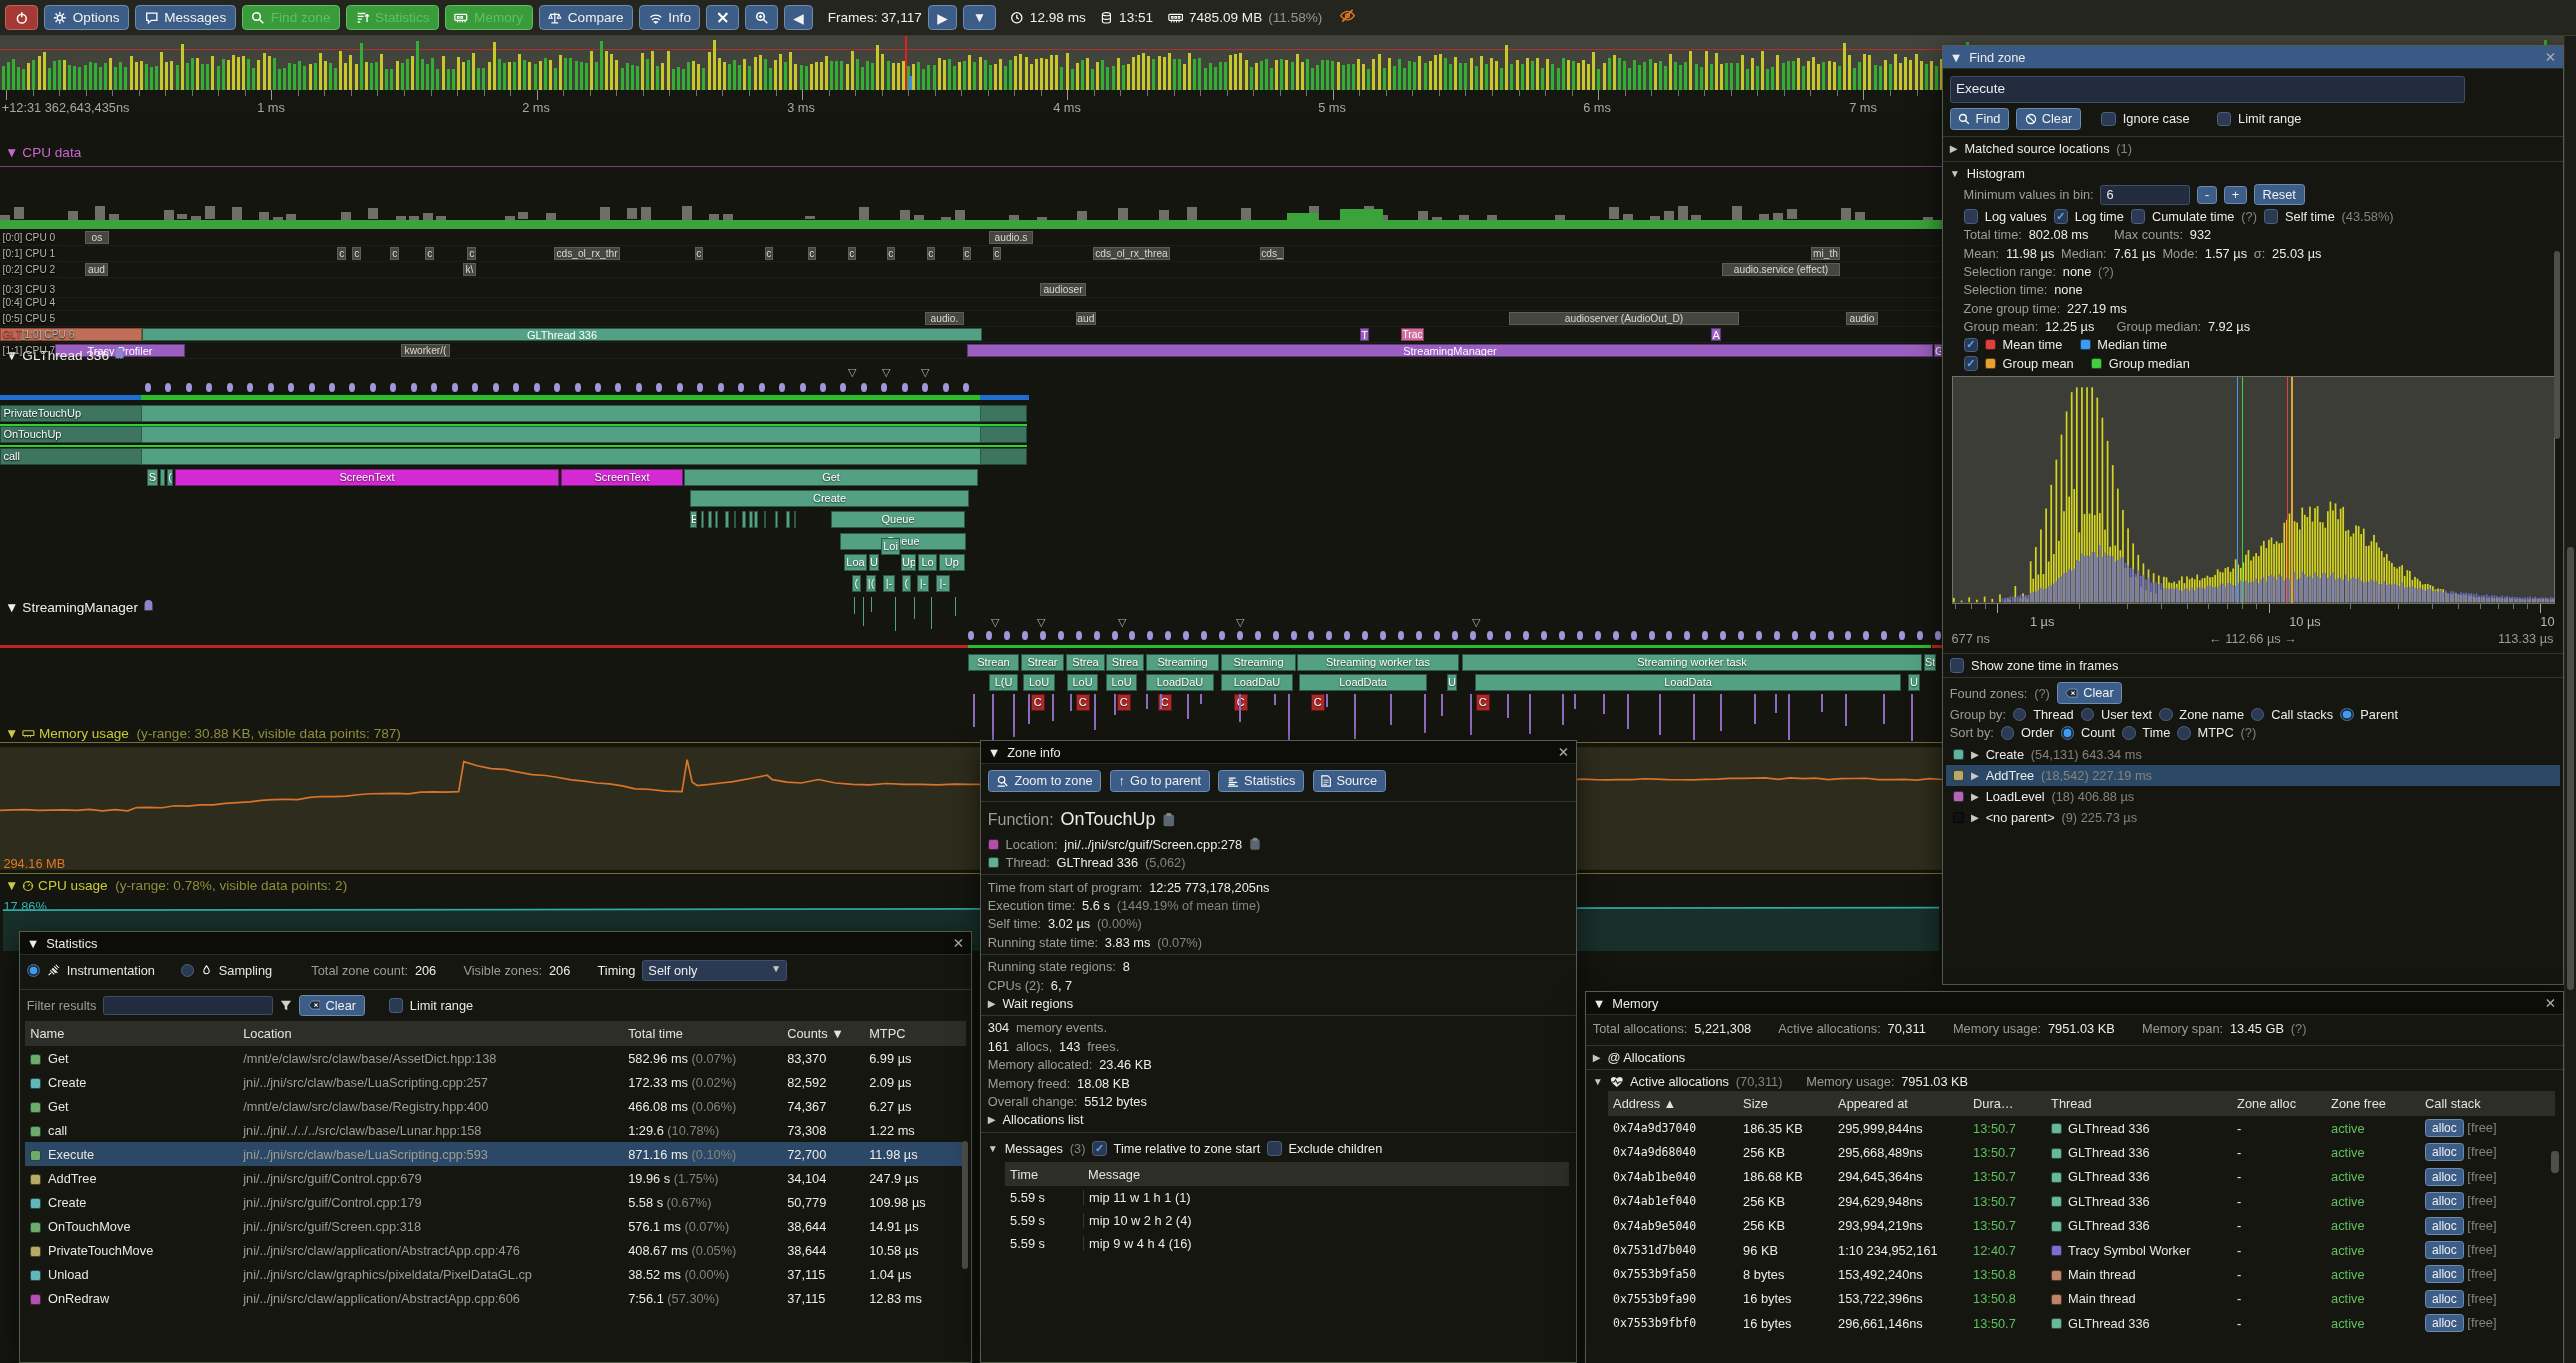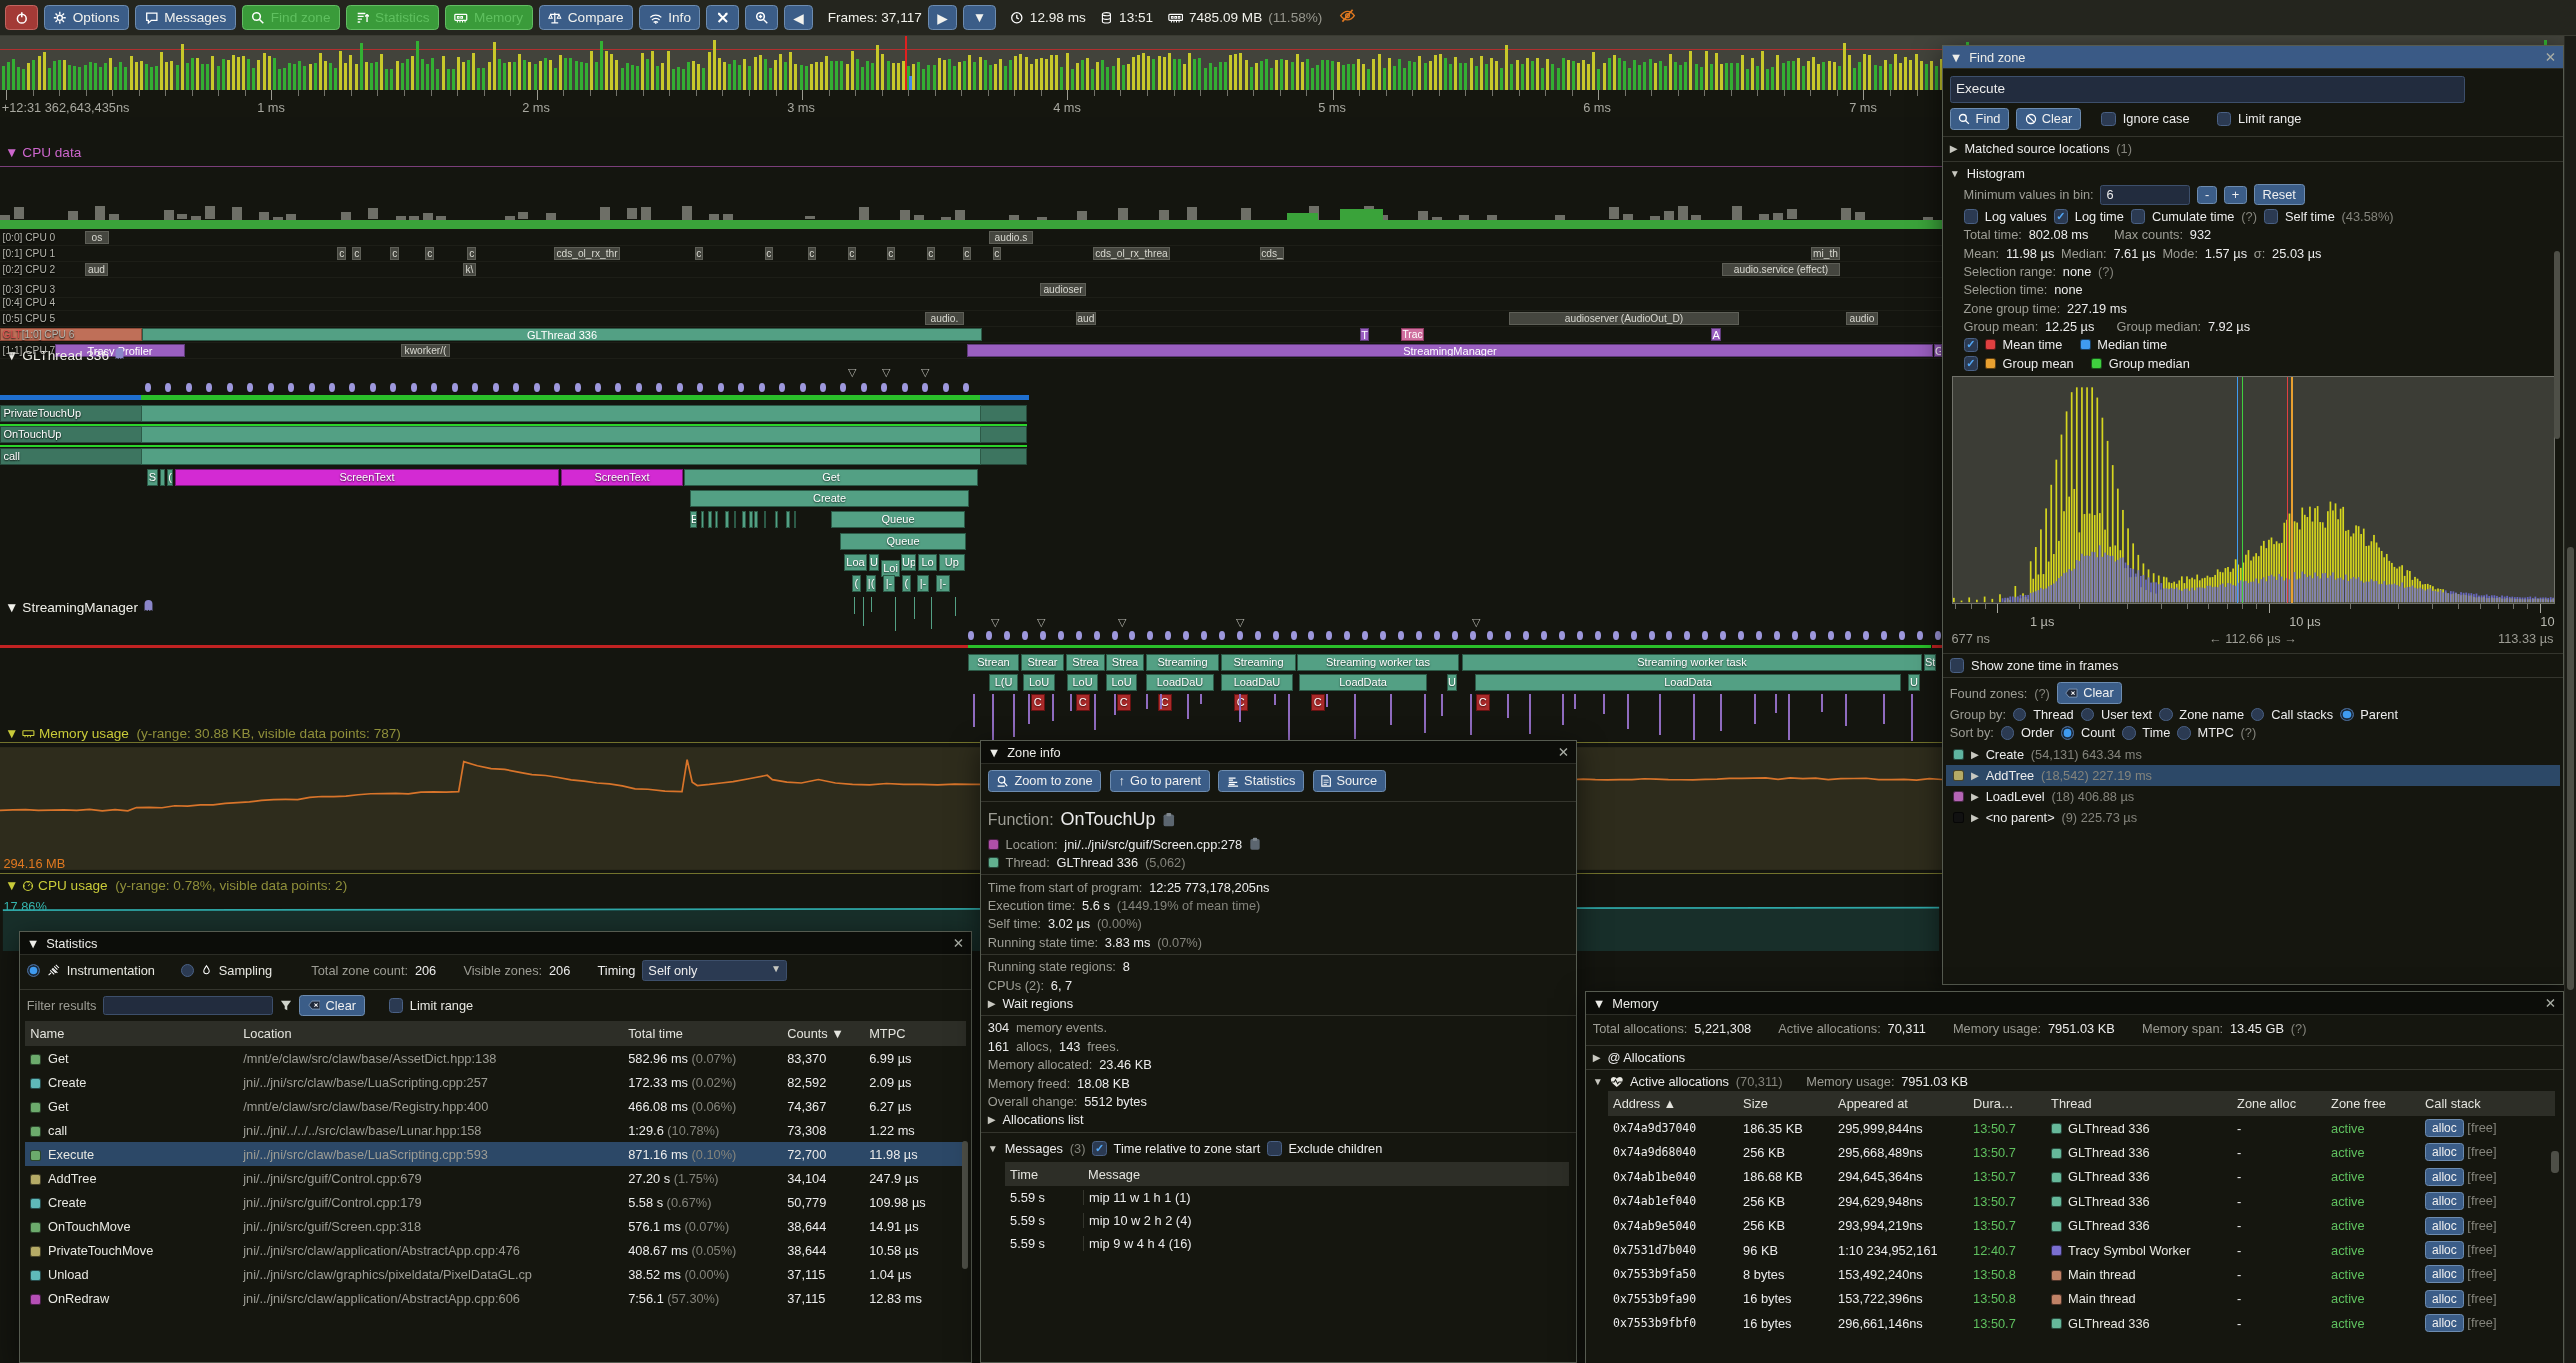--- a/index.html
+++ b/index.html
@@ -997,21 +997,21 @@
       <div class="zone teal" style="left: 167px; top: 105px; width: 6px;">(</div>
       <div class="zone mag" style="left: 175px; top: 105px; width: 384px;">ScreenText</div>
       <div class="zone mag" style="left: 561px; top: 105px; width: 122px;">ScreenText</div>
       <div class="zone teal" style="left: 684px; top: 105px; width: 294px;">Get</div>
       <div class="zone teal" style="left: 690px; top: 126px; width: 279px;">Create</div>
       <div class="zone teal" style="left: 690px; top: 147px; width: 6.8px;">E</div>
       <div class="zone teal" style="left: 831px; top: 147px; width: 134px;">Queue</div>
       <div class="zone teal" style="left: 840px; top: 169px; width: 126px;">Queue</div>
       <div class="zone teal" style="left: 844px; top: 190px; width: 23px;">Loa</div>
       <div class="zone teal" style="left: 869px; top: 190px; width: 10.2px;">U</div>
-      <div class="zone teal" style="left: 881px; top: 196px; width: 19px;">Loi</div>
+      <div class="zone teal" style="left: 881px; top: 174px; width: 19px;">Loi</div>
       <div class="zone teal" style="left: 901px; top: 190px; width: 15.3px;">Up</div>
       <div class="zone teal" style="left: 918px; top: 190px; width: 19px;">Lo</div>
       <div class="zone teal" style="left: 939px; top: 190px; width: 25.6px;">Up</div>
       <div class="zone teal" style="left: 852px; top: 211px; width: 8.5px;">(</div>
       <div class="zone teal" style="left: 866px; top: 211px; width: 10.2px;">|(</div>
       <div class="zone teal" style="left: 883px; top: 211px; width: 12px;">|-</div>
       <div class="zone teal" style="left: 902px; top: 211px; width: 8.5px;">(</div>
       <div class="zone teal" style="left: 917px; top: 211px; width: 12px;">|-</div>
       <div class="zone teal" style="left: 936px; top: 211px; width: 13.6px;">|-</div>
       <div class="zone teal" style="left: 701px; top: 147px; width: 3.4px;"></div>
@@ -1279,21 +1279,21 @@
       <div class="trow sel" style="grid-template-columns: 213px 385px 159px 82px 85px; height: 24px;">
         <div><span class="sw" style="background: rgb(108, 171, 108); display: inline-block; vertical-align: -1.7px; margin-right: 6.8px;"></span>Execute</div>
         <div class="lbl">jni/../jni/src/claw/base/LuaScripting.cpp:593</div>
         <div><span class="val">871.16 ms</span><span class="dim"> (0.10%)</span></div>
         <div class="val">72,700</div>
         <div class="val">11.98 µs</div>
       </div>
       <div class="trow" style="grid-template-columns: 213px 385px 159px 82px 85px; height: 24px;">
         <div><span class="sw" style="background: rgb(181, 171, 102); display: inline-block; vertical-align: -1.7px; margin-right: 6.8px;"></span>AddTree</div>
         <div class="lbl">jni/../jni/src/guif/Control.cpp:679</div>
-        <div><span class="val">27.20 s</span><span class="dim"> (1.75%)</span></div>
+        <div><span class="val">19.96 s</span><span class="dim"> (1.75%)</span></div>
         <div class="val">34,104</div>
         <div class="val">247.9 µs</div>
       </div>
       <div class="trow" style="grid-template-columns: 213px 385px 159px 82px 85px; height: 24px;">
         <div><span class="sw" style="background: rgb(95, 185, 185); display: inline-block; vertical-align: -1.7px; margin-right: 6.8px;"></span>Create</div>
         <div class="lbl">jni/../jni/src/guif/Control.cpp:179</div>
         <div><span class="val">5.58 s</span><span class="dim"> (0.67%)</span></div>
         <div class="val">50,779</div>
         <div class="val">109.98 µs</div>
       </div>

